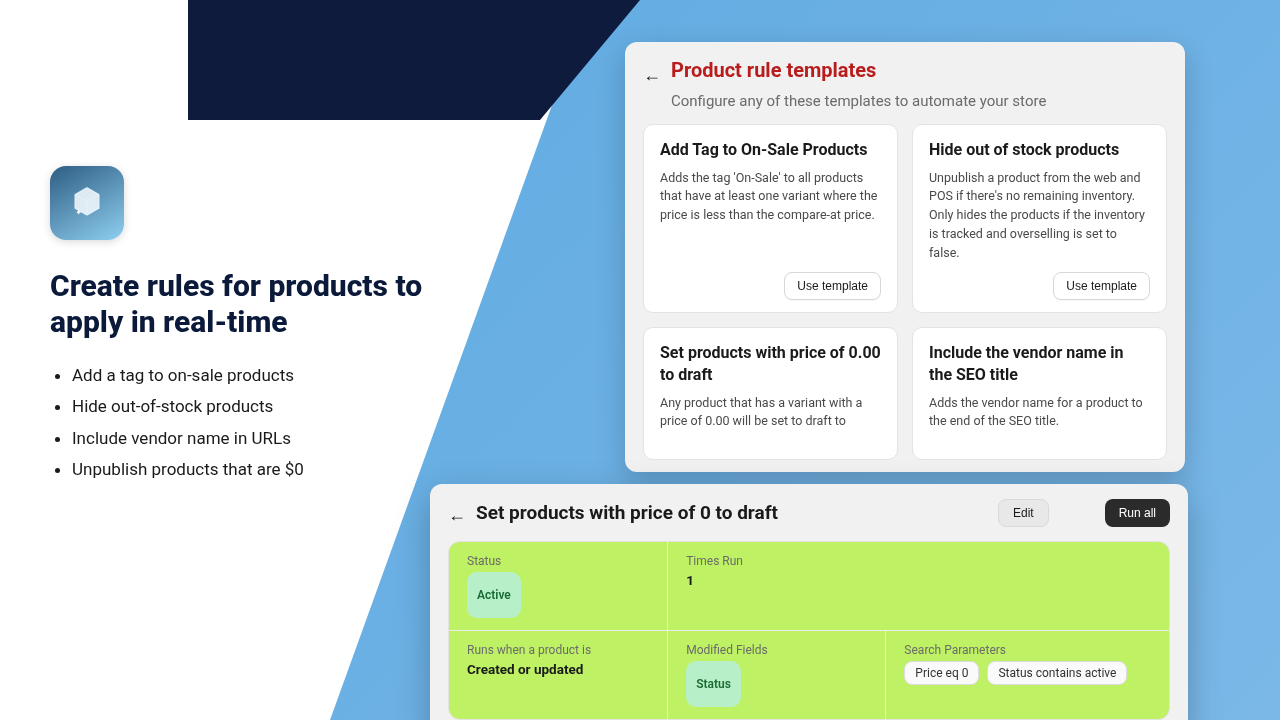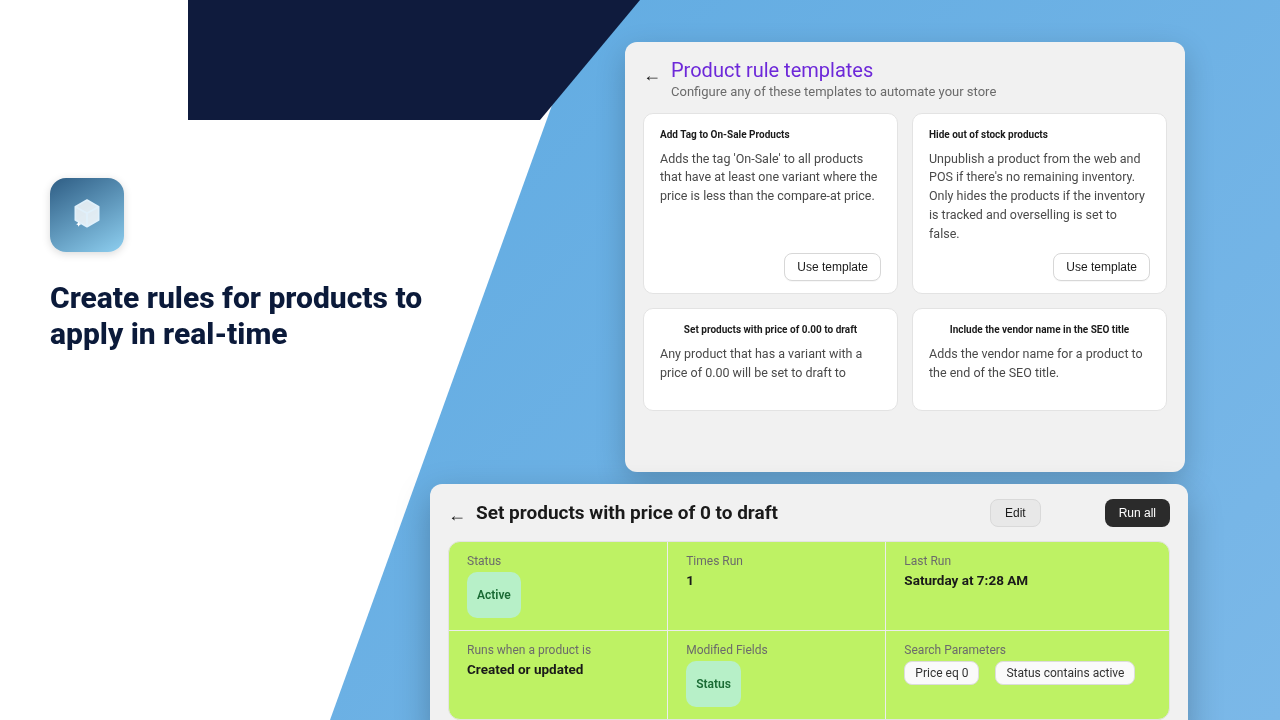--- a/index.html
+++ b/index.html
@@ -24,21 +24,21 @@
   .bg-navy {
     clip-path: polygon(188px 0, 640px 0, 540px 120px, 188px 120px);
     width: 640px; height: 120px;
     background: #0f1b3d;
   }
 
   
   .left-block {
     position: absolute;
     left: 50px;
-    top: 178px;
+    top: 166px;
     width: 380px;
     color: #0b1637;
   }
   .app-icon {
     width: 74px; height: 74px;
     border-radius: 16px;
     background: linear-gradient(150deg, #2e5d84 0%, #8ecff0 100%);
     box-shadow: 0 2px 8px rgba(0,0,0,0.15);
     display: flex; align-items: center; justify-content: center;
     margin-bottom: 28px;
@@ -60,37 +60,37 @@
     left: 625px; top: 42px;
     width: 560px; height: 430px;
     background: #f1f1f1;
     border-radius: 12px;
     padding: 16px 18px;
     box-shadow: 0 10px 30px rgba(0,0,0,0.2);
     overflow: hidden;
   }
   .panel-header { display: flex; align-items: flex-start; gap: 10px; margin-bottom: 14px; }
   .back-arrow { font-size: 18px; line-height: 1.4; cursor: pointer; color: #1a1a1a; padding-top:4px;}
-  .panel-title { font-size: 20px; font-weight: 400; color: #6d28d9; }
-  .panel-sub { font-size: 13px; color: #6b6b6b; margin-top: 2px; }
+  .panel-title { font-size: 20px; font-weight: 700; color: #b91c1c; }
+  .panel-sub { font-size: 15px; color: #6b6b6b; margin-top: 10px; }
 
   .cards-grid {
     display: grid;
     grid-template-columns: 1fr 1fr;
     gap: 14px;
   }
   .tcard {
     background: #ffffff;
     border: 1px solid #e3e3e3;
     border-radius: 10px;
     padding: 14px 16px 12px;
     display: flex; flex-direction: column;
     min-height: 170px;
   }
-  .tcard h3 { font-size: 10px; font-weight: 700; color: #1a1a1a; margin-bottom: 8px; line-height: 1.35; }
+  .tcard h3 { font-size: 16px; font-weight: 700; color: #1a1a1a; margin-bottom: 8px; line-height: 1.35; }
   .tcard p { font-size: 12.5px; color: #4a4a4a; line-height: 1.5; flex: 1; }
   .tcard .use-row { display: flex; justify-content: flex-end; margin-top: 10px; }
   .btn {
     font-size: 12px; font-weight: 500;
     padding: 6px 12px;
     border-radius: 8px;
     border: 1px solid #d7d7d7;
     background: #ffffff;
     color: #1a1a1a;
     cursor: pointer;
@@ -104,21 +104,21 @@
     position: absolute;
     left: 430px; top: 484px;
     width: 758px;
     background: #f1f1f1;
     border-radius: 12px;
     padding: 14px 18px 18px;
     box-shadow: 0 12px 34px rgba(0,0,0,0.25);
   }
   .detail-header { display: flex; align-items: center; gap: 10px; margin-bottom: 14px; }
   .detail-title { font-size: 19px; font-weight: 700; color: #1a1a1a; flex: 1; }
-  .detail-actions { display: flex; gap: 16px; }
+  .detail-actions { display: flex; gap: 8px; }
   .btn-secondary {
     font-size: 12px; padding: 6px 14px; border-radius: 8px;
     border: 1px solid #d9d9d9; background: #e8e8e8; color: #1a1a1a; cursor: pointer;
   }
   .btn-primary {
     font-size: 12px; padding: 6px 14px; border-radius: 8px;
     border: none; background: #2b2b2b; color: #ffffff; cursor: pointer; margin-left: 48px;
   }
 
   .info-card {
@@ -132,21 +132,21 @@
   .cell { padding: 12px 18px; border-left: 1px solid #ececec; }
   .cell:first-child { border-left: none; }
   .cell .label { font-size: 12px; color: #6b6b6b; margin-bottom: 4px; }
   .cell .value { font-size: 13.5px; font-weight: 700; color: #1a1a1a; }
   .badge {
     display: inline-block;
     font-size: 12px; font-weight: 600;
     padding: 16px 10px; border-radius: 10px;
     background: #b7f0c8; color: #1a6b34;
   }
-  .chip-row { display: flex; gap: 16px; flex-wrap: wrap; margin-top: 4px; align-items: flex-end; }
+  .chip-row { display: flex; gap: 8px; flex-wrap: wrap; margin-top: 4px; align-items: flex-end; }
   .chip {
     font-size: 12px; color: #333;
     padding: 4px 10px; border-radius: 8px;
     border: 1px solid #dcdcdc; background: #fafafa;
   }
 </style>
 </head>
 <body>
 
 <div class="bg-white-panel"></div>
@@ -158,20 +158,26 @@
       <g fill="none" stroke="#e8f6ff" stroke-width="2" stroke-linejoin="round" opacity="0.95">
         <path d="M24 6 L38 14 L38 30 L24 38 L10 30 L10 14 Z" fill="#ffffff" fill-opacity="0.85"></path>
         <path d="M10 14 L24 22 L38 14 M24 22 L24 38"></path>
       </g>
       <g fill="#ffffff">
         <path d="M14 32 l1 2 2 1 -2 1 -1 2 -1 -2 -2 -1 2 -1 z"></path>
       </g>
     </svg>
   </div>
   <h1 class="headline">Create rules for products to apply in real-time</h1>
+  <ul class="bullets">
+    <li>Add a tag to on-sale products</li>
+    <li>Hide out-of-stock products</li>
+    <li>Include vendor name in URLs</li>
+    <li>Unpublish products that are $0</li>
+  </ul>
 </div>
 
 <div class="templates-panel">
   <div class="panel-header">
     <span class="back-arrow">←</span>
     <div>
       <div class="panel-title">Product rule templates</div>
       <div class="panel-sub">Configure any of these templates to automate your store</div>
     </div>
   </div>
@@ -213,24 +219,20 @@
   <div class="info-card">
     <div class="info-row">
       <div class="cell">
         <div class="label">Status</div>
         <span class="badge">Active</span>
       </div>
       <div class="cell">
         <div class="label">Times Run</div>
         <div class="value">1</div>
       </div>
-      <div class="cell">
-        <div class="label">Last Run</div>
-        <div class="value">Saturday at 7:28 AM</div>
-      </div>
     </div>
     <div class="info-row">
       <div class="cell">
         <div class="label">Runs when a product is</div>
         <div class="value">Created or updated</div>
       </div>
       <div class="cell">
         <div class="label">Modified Fields</div>
         <span class="badge">Status</span>
       </div>

